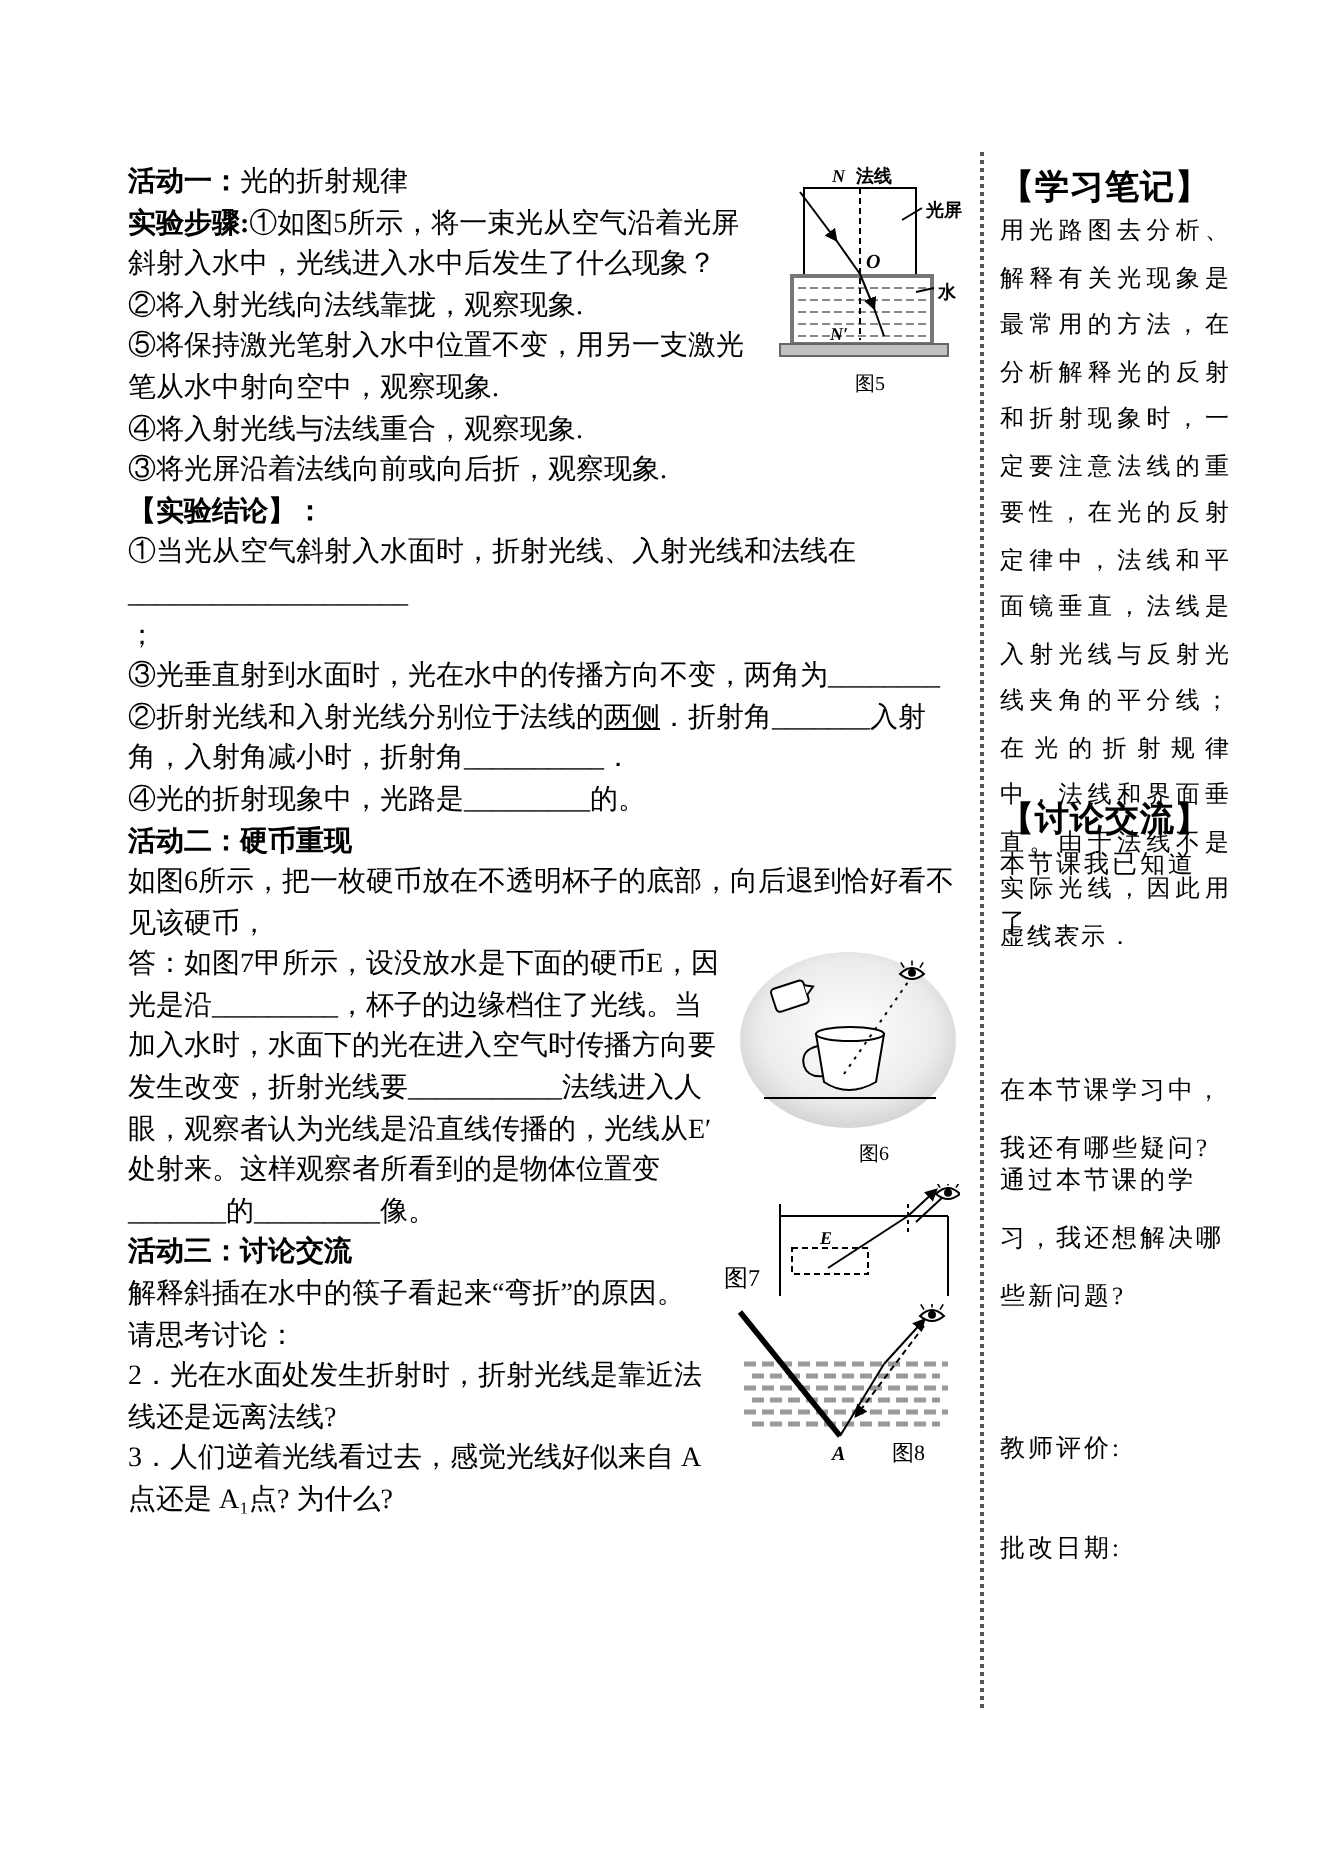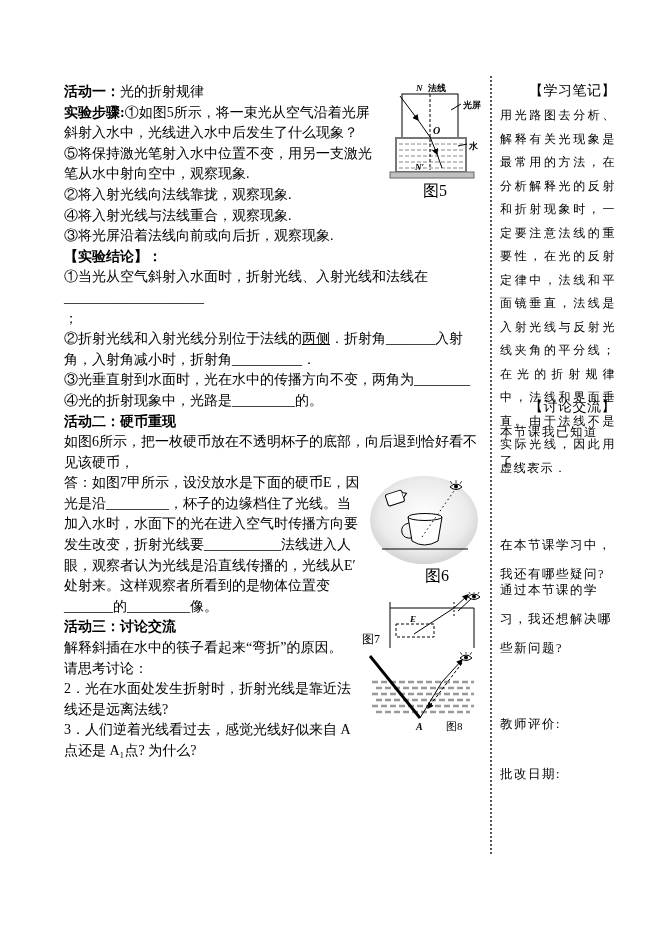--- a/index.html
+++ b/index.html
@@ -13,32 +13,32 @@
   .u{text-decoration:underline;}
   .sp2{margin-top:2px;}
   .sp16{margin-top:16px;}
   .sp22{margin-top:22px;}
   
   .figblock{display:block;float:right;clear:right;text-align:center;}
   .fig5block{width:94px;margin:0 0 4px 6px;}
   .fig6block{width:114px;margin:2px 0 2px 4px;}
   .fig7block{width:120px;margin:2px 0 2px 4px;display:flex;align-items:flex-end;float:right;clear:right;}
   .fig8block{width:120px;margin:0 0 4px 4px;}
-  .caption{font-size:16px;line-height:14px;}
+  .caption{font-size:10px;line-height:14px;}
   .cap-left{text-align:center;padding-left:24px;}
   .cap-side{font-size:12px;line-height:14px;padding:0 4px 4px 0;}
   svg{display:block;}
   .svgtext{font-family:"Liberation Serif",serif;}
   
   .divider{position:absolute;left:490px;top:76px;height:778px;width:0;
            border-left:2px dotted #555;}
   
   .sidebar{position:absolute;left:500px;top:0;width:116px;font-size:12px;}
   .sidebar .abs{position:absolute;left:0;width:116px;}
-  .sb-h1{font-size:14px;font-weight:normal;text-align:right;letter-spacing:.5px;}
+  .sb-h1{font-size:17px;font-weight:bold;text-align:left;letter-spacing:.5px;}
   .sb-notes{text-align:justify;line-height:23.5px;letter-spacing:1.5px;font-size:12px;}
   .sb-item{line-height:29px;letter-spacing:1.5px;font-size:12.5px;}
 </style>
 </head>
 <body>
 
 <svg width="0" height="0" style="position:absolute">
   <defs>
     <marker id="arr" viewBox="0 0 10 10" refX="8" refY="5" markerWidth="6.5" markerHeight="6.5" orient="auto">
       <path d="M0,0 L10,5 L0,10 Z" fill="#000"></path>
@@ -84,28 +84,28 @@
         <line x1="63" y1="28" x2="73" y2="22" stroke="#000"></line>
         <text class="svgtext" x="75" y="26" font-size="9" font-weight="bold">光屏</text>
         <line x1="70" y1="64" x2="79" y2="62" stroke="#000"></line>
         <text class="svgtext" x="81" y="67" font-size="9" font-weight="bold">水</text>
       </svg>
       <span class="caption">图5</span>
     </span>
 
     <p><span class="b">活动一：</span><span>光的折射规律</span></p>
     <p><span class="b">实验步骤:</span><span>①如图5所示，将一束光从空气沿着光屏斜射入水中，光线进入水中后发生了什么现象？</span></p>
+    <p>②将入射光线向法线靠拢，观察现象.</p>
     <p>⑤将保持激光笔射入水中位置不变，用另一支激光笔从水中射向空中，观察现象.</p>
-    <p>②将入射光线向法线靠拢，观察现象.</p>
     <p>④将入射光线与法线重合，观察现象.</p>
     <p>③将光屏沿着法线向前或向后折，观察现象.</p>
     <p class="b">【实验结论】：</p>
     <p><span>①当光从空气斜射入水面时，折射光线、入射光线和法线在____________________</span><br><span>；</span></p>
+    <p>③光垂直射到水面时，光在水中的传播方向不变，两角为________</p>
     <p><span>②折射光线和入射光线分别位于法线的</span><span class="u">两侧</span><span>．折射角_______入射角，入射角减小时，折射角__________．</span></p>
-    <p>③光垂直射到水面时，光在水中的传播方向不变，两角为________</p>
     <p>④光的折射现象中，光路是_________的。</p>
     <p class="sp2"><span class="b">活动二：</span><span class="b">硬币重现</span></p>
     <p>如图6所示，把一枚硬币放在不透明杯子的底部，向后退到恰好看不见该硬币，</p>
 
     <span class="figblock fig6block">
       <svg width="112" height="92" viewBox="0 0 112 92">
         <ellipse cx="56" cy="45" rx="54" ry="44" fill="url(#circGrad)"></ellipse>
         <line x1="14" y1="74" x2="100" y2="74" stroke="#000"></line>
         <path d="M40,42 L74,42 L70,66 Q56,74 44,66 Z" fill="#fff" stroke="#000"></path>
         <ellipse cx="57" cy="42" rx="17" ry="3.5" fill="#fff" stroke="#000"></ellipse>

